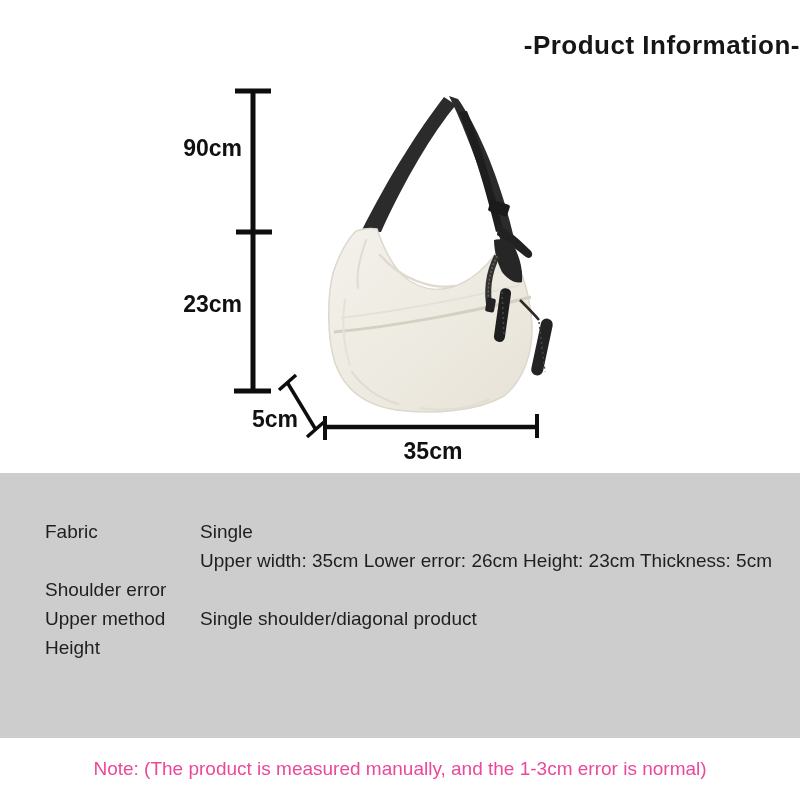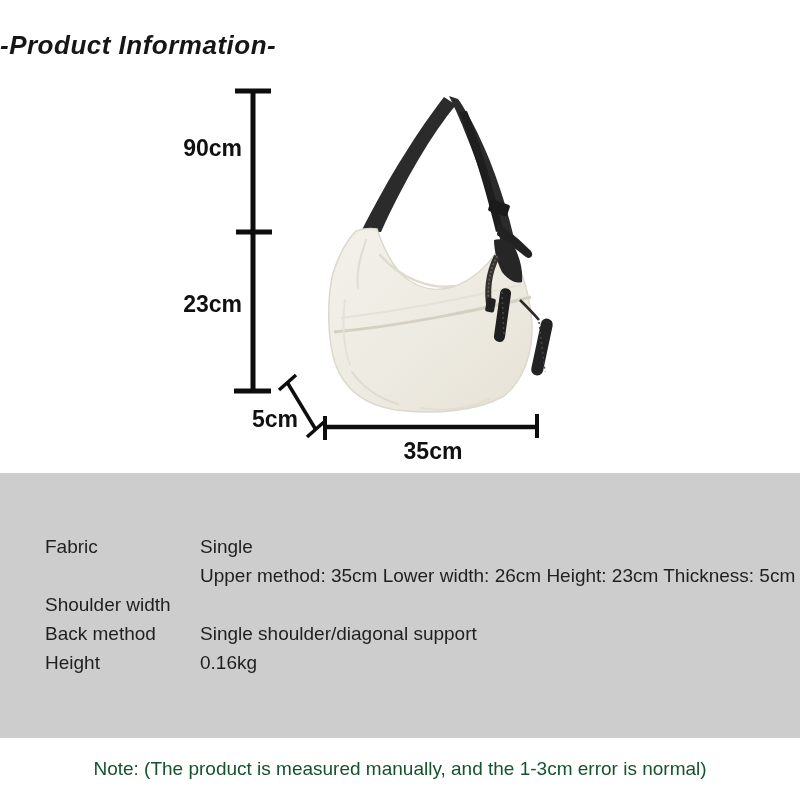--- a/index.html
+++ b/index.html
@@ -6,50 +6,50 @@
   body{
     width:800px;height:800px;position:relative;overflow:hidden;
     background:#ffffff;
     font-family:"Liberation Sans","DejaVu Sans",sans-serif;
     color:var(--text,#1d1d1d);
   }
   .stage{position:absolute;inset:0;width:800px;height:800px;}
 
   .page-title{
     position:absolute;top:30px;left:0;width:800px;
-    text-align:left;font-size:26px;font-weight:700;
-    letter-spacing:.5px;color:#161616;font-style:italic;
+    text-align:right;font-size:26px;font-weight:700;
+    letter-spacing:.5px;color:#161616;
   }
 
   .diagram-svg{position:absolute;top:0;left:0;}
 
   .measure-label{
     font-family:"Liberation Sans","DejaVu Sans",sans-serif;
     font-size:23px;font-weight:600;fill:#111;
   }
 
   .spec-panel{
     position:absolute;top:473px;left:0;width:800px;height:265px;
     background:var(--panel-bg,#cdcdcd);
   }
   .spec-table{
-    position:absolute;top:59px;left:45px;right:10px;
+    position:absolute;top:44px;left:45px;right:10px;
     display:grid;grid-template-columns:155px 1fr;
     font-size:19px;line-height:29px;color:#1f1f1f;
     white-space:nowrap;
   }
   .spec-label{grid-column:1;}
   .spec-value{grid-column:2;}
 
   .note-bar{
     position:absolute;top:738px;left:0;width:800px;height:62px;
     display:flex;align-items:center;justify-content:center;
     background:#ffffff;
   }
-  .note-text{font-size:19px;color:#14532d;}
+  .note-text{font-size:19px;color:#ec4899;}
 </style>
 </head>
 <body>
 
 <div class="stage">
 
   <div class="page-title">-Product Information-</div>
 
   <svg class="diagram-svg" width="800" height="473" viewBox="0 0 800 473">
     <defs>
@@ -128,26 +128,25 @@
     <text class="measure-label" x="242" y="156" text-anchor="end">90cm</text>
     <text class="measure-label" x="242" y="312" text-anchor="end">23cm</text>
     <text class="measure-label" x="298" y="427" text-anchor="end">5cm</text>
     <text class="measure-label" x="433" y="459" text-anchor="middle">35cm</text>
   </svg>
 
   <div class="spec-panel">
     <div class="spec-table">
       <div class="spec-label">Fabric</div>
       <div class="spec-value">Single</div>
-      <div class="spec-value">Upper method: 35cm Lower width: 26cm Height: 23cm Thickness: 5cm</div>
-      <div class="spec-label">Shoulder width</div>
-      <div class="spec-label">Back method</div>
-      <div class="spec-value">Single shoulder/diagonal support</div>
+      <div class="spec-value">Upper width: 35cm Lower error: 26cm Height: 23cm Thickness: 5cm</div>
+      <div class="spec-label">Shoulder error</div>
+      <div class="spec-label">Upper method</div>
+      <div class="spec-value">Single shoulder/diagonal product</div>
       <div class="spec-label">Height</div>
-      <div class="spec-value">0.16kg</div>
     </div>
   </div>
 
   <div class="note-bar">
     <div class="note-text">Note: (The product is measured manually, and the 1-3cm error is normal)</div>
   </div>
 
 </div>
 
 </body></html>

